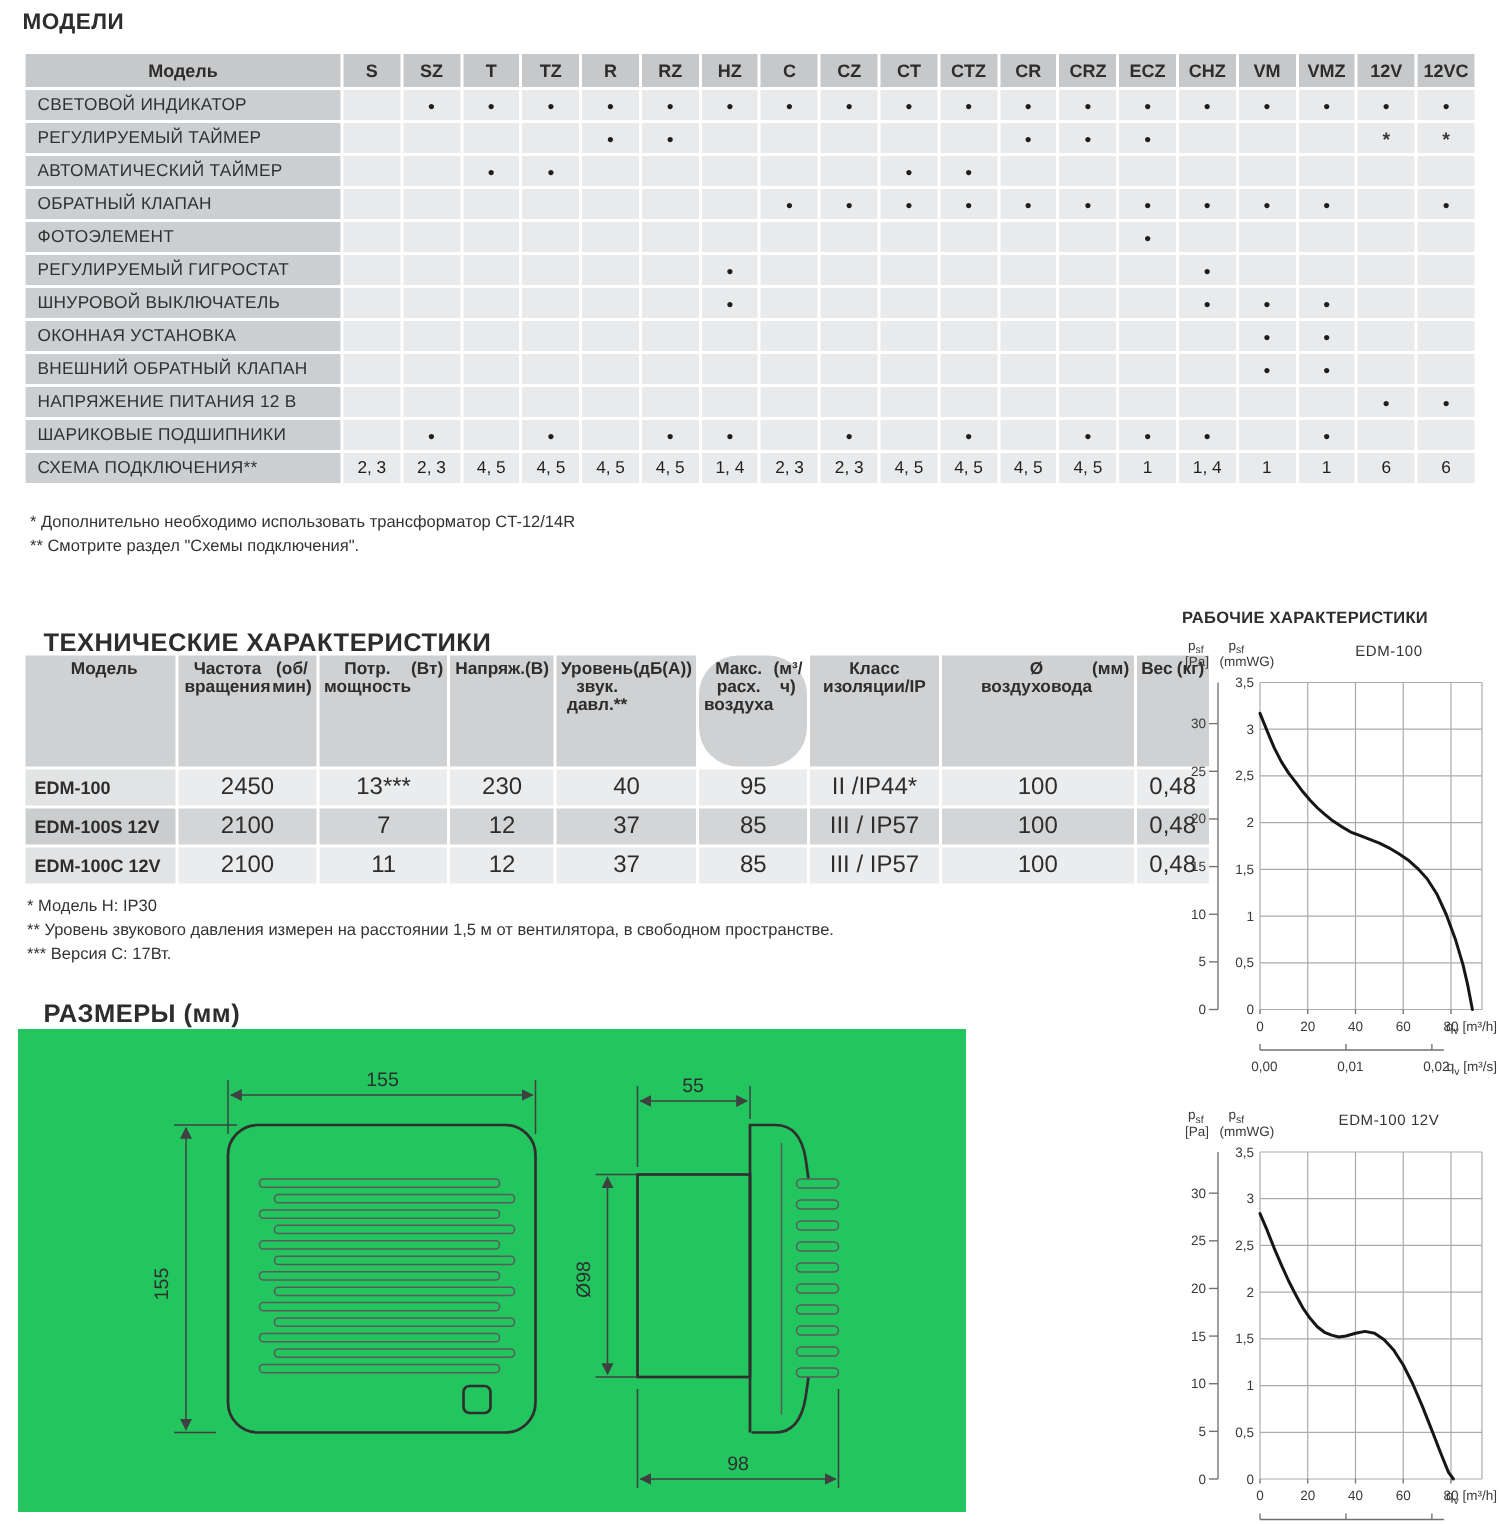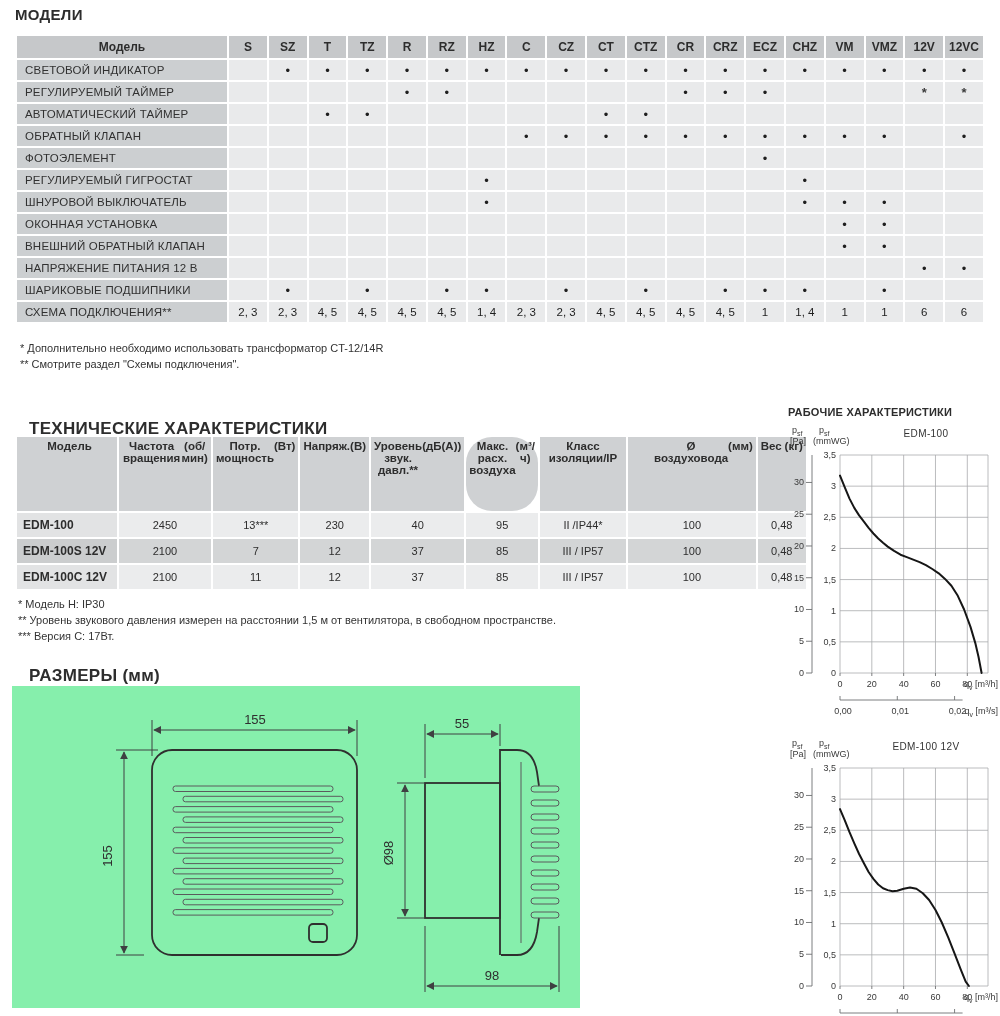--- a/index.html
+++ b/index.html
@@ -25,29 +25,29 @@
 
   .footnotes{position:absolute;font-size:11px;line-height:16px;color:#333;}
   #models-footnotes{left:20px;top:340px;}
   #specs-footnotes{left:18px;top:596px;}
 
   
   #specs-table{position:absolute;left:15px;top:435px;border-collapse:separate;border-spacing:2px;table-layout:fixed;}
   #specs-table th{background:#cfd1d3;font-size:11.5px;font-weight:bold;padding:0 3px;vertical-align:top;height:74px;}
   #specs-table th .hwrap{display:flex;flex-direction:row;justify-content:space-between;height:74px;padding:3px 0 4px 0;box-sizing:border-box;}
   #specs-table th .hwrap.center{justify-content:center;align-items:flex-start;padding-left:5px;}
-  #specs-table td{height:24px;font-size:11px;text-align:center;padding:0 2px;white-space:nowrap;}
+  #specs-table td{height:24px;font-size:16px;text-align:center;padding:0 2px;white-space:nowrap;}
   #specs-table tr.light td{background:#ebeced;}
   #specs-table tr.dark td{background:#d3d5d6;}
   #specs-table td.model-cell{text-align:left;padding-left:6px;font-weight:bold;font-size:12px;}
   #specs-table tr.light td.model-cell{background:#e2e3e4;}
   #specs-table tr.dark td.model-cell{background:#cbcdce;margin-top:16px;}
 
   
-  #dims-panel{position:absolute;left:12px;top:686px;width:568px;height:322px;background:#86efac;}
+  #dims-panel{position:absolute;left:12px;top:686px;width:632px;height:322px;background:#22c55e;}
   #dims-svg{display:block;}
   .outline{fill:none;stroke:#2f2f2f;stroke-width:1.8;}
   .thin{fill:none;stroke:#5a5b5d;stroke-width:1;}
   .dim{stroke:#3f4042;stroke-width:1;fill:none;}
   .dimtxt{font-size:13px;fill:#2f2f2f;}
 
   
   #charts-col{position:absolute;left:788px;top:386px;width:212px;margin-top:20px;}
   #charts-title{font-size:11px;font-weight:bold;letter-spacing:.2px;margin-bottom:3px;}
   .chart{display:block;}

